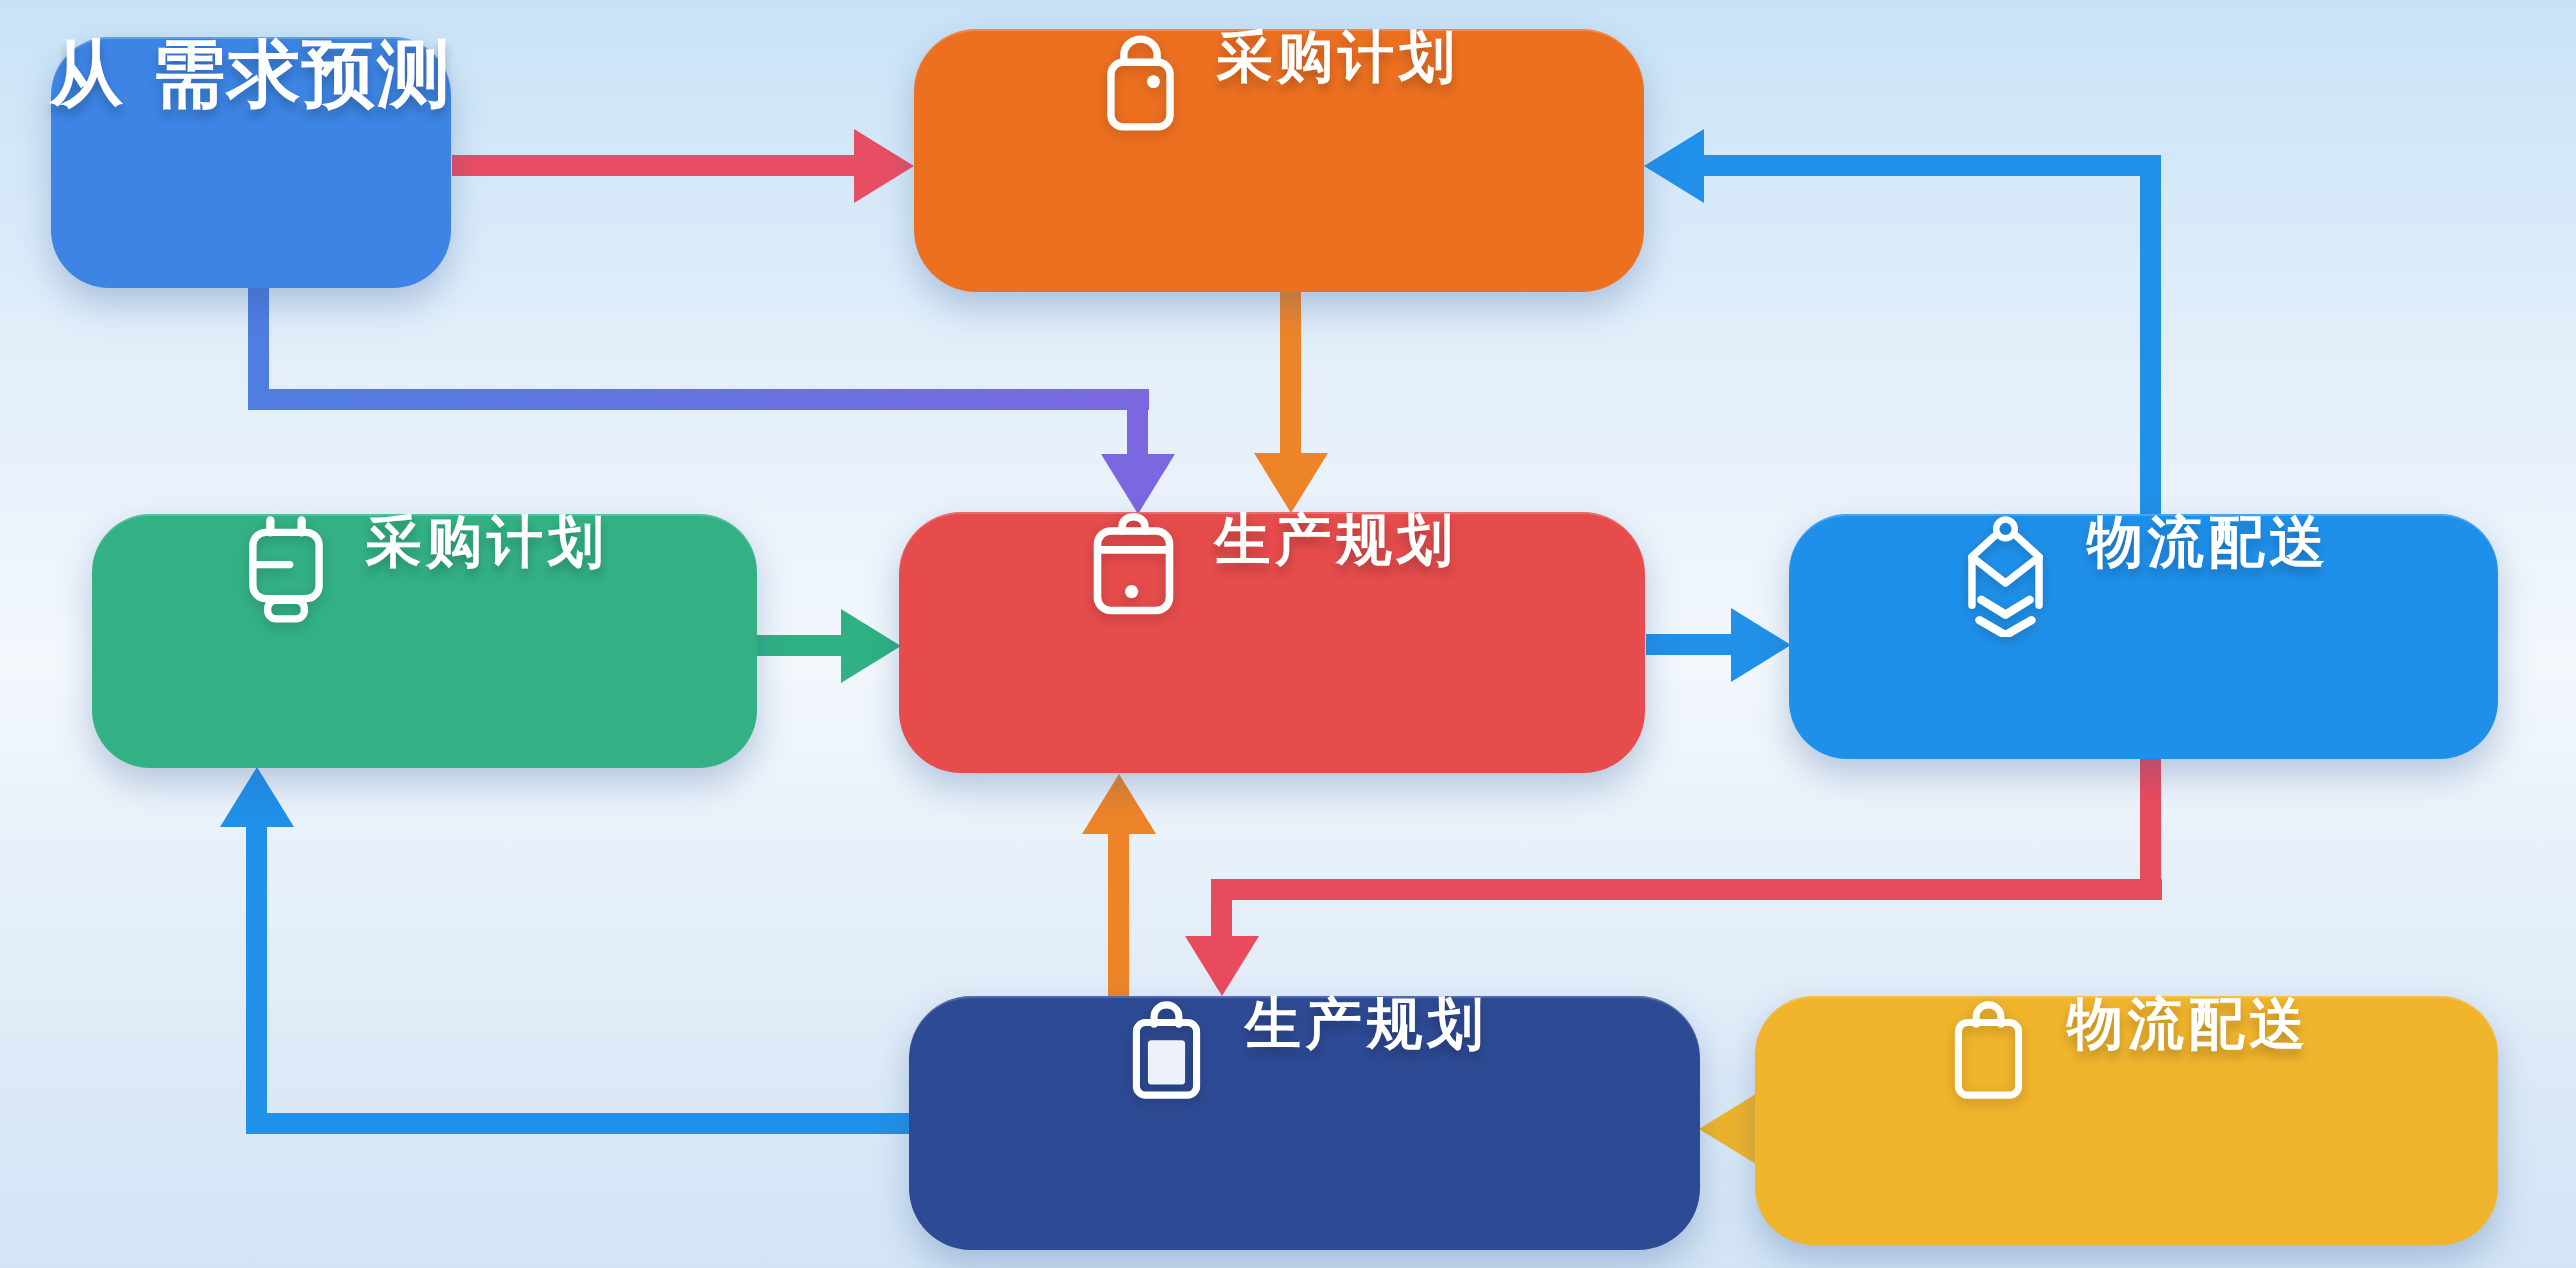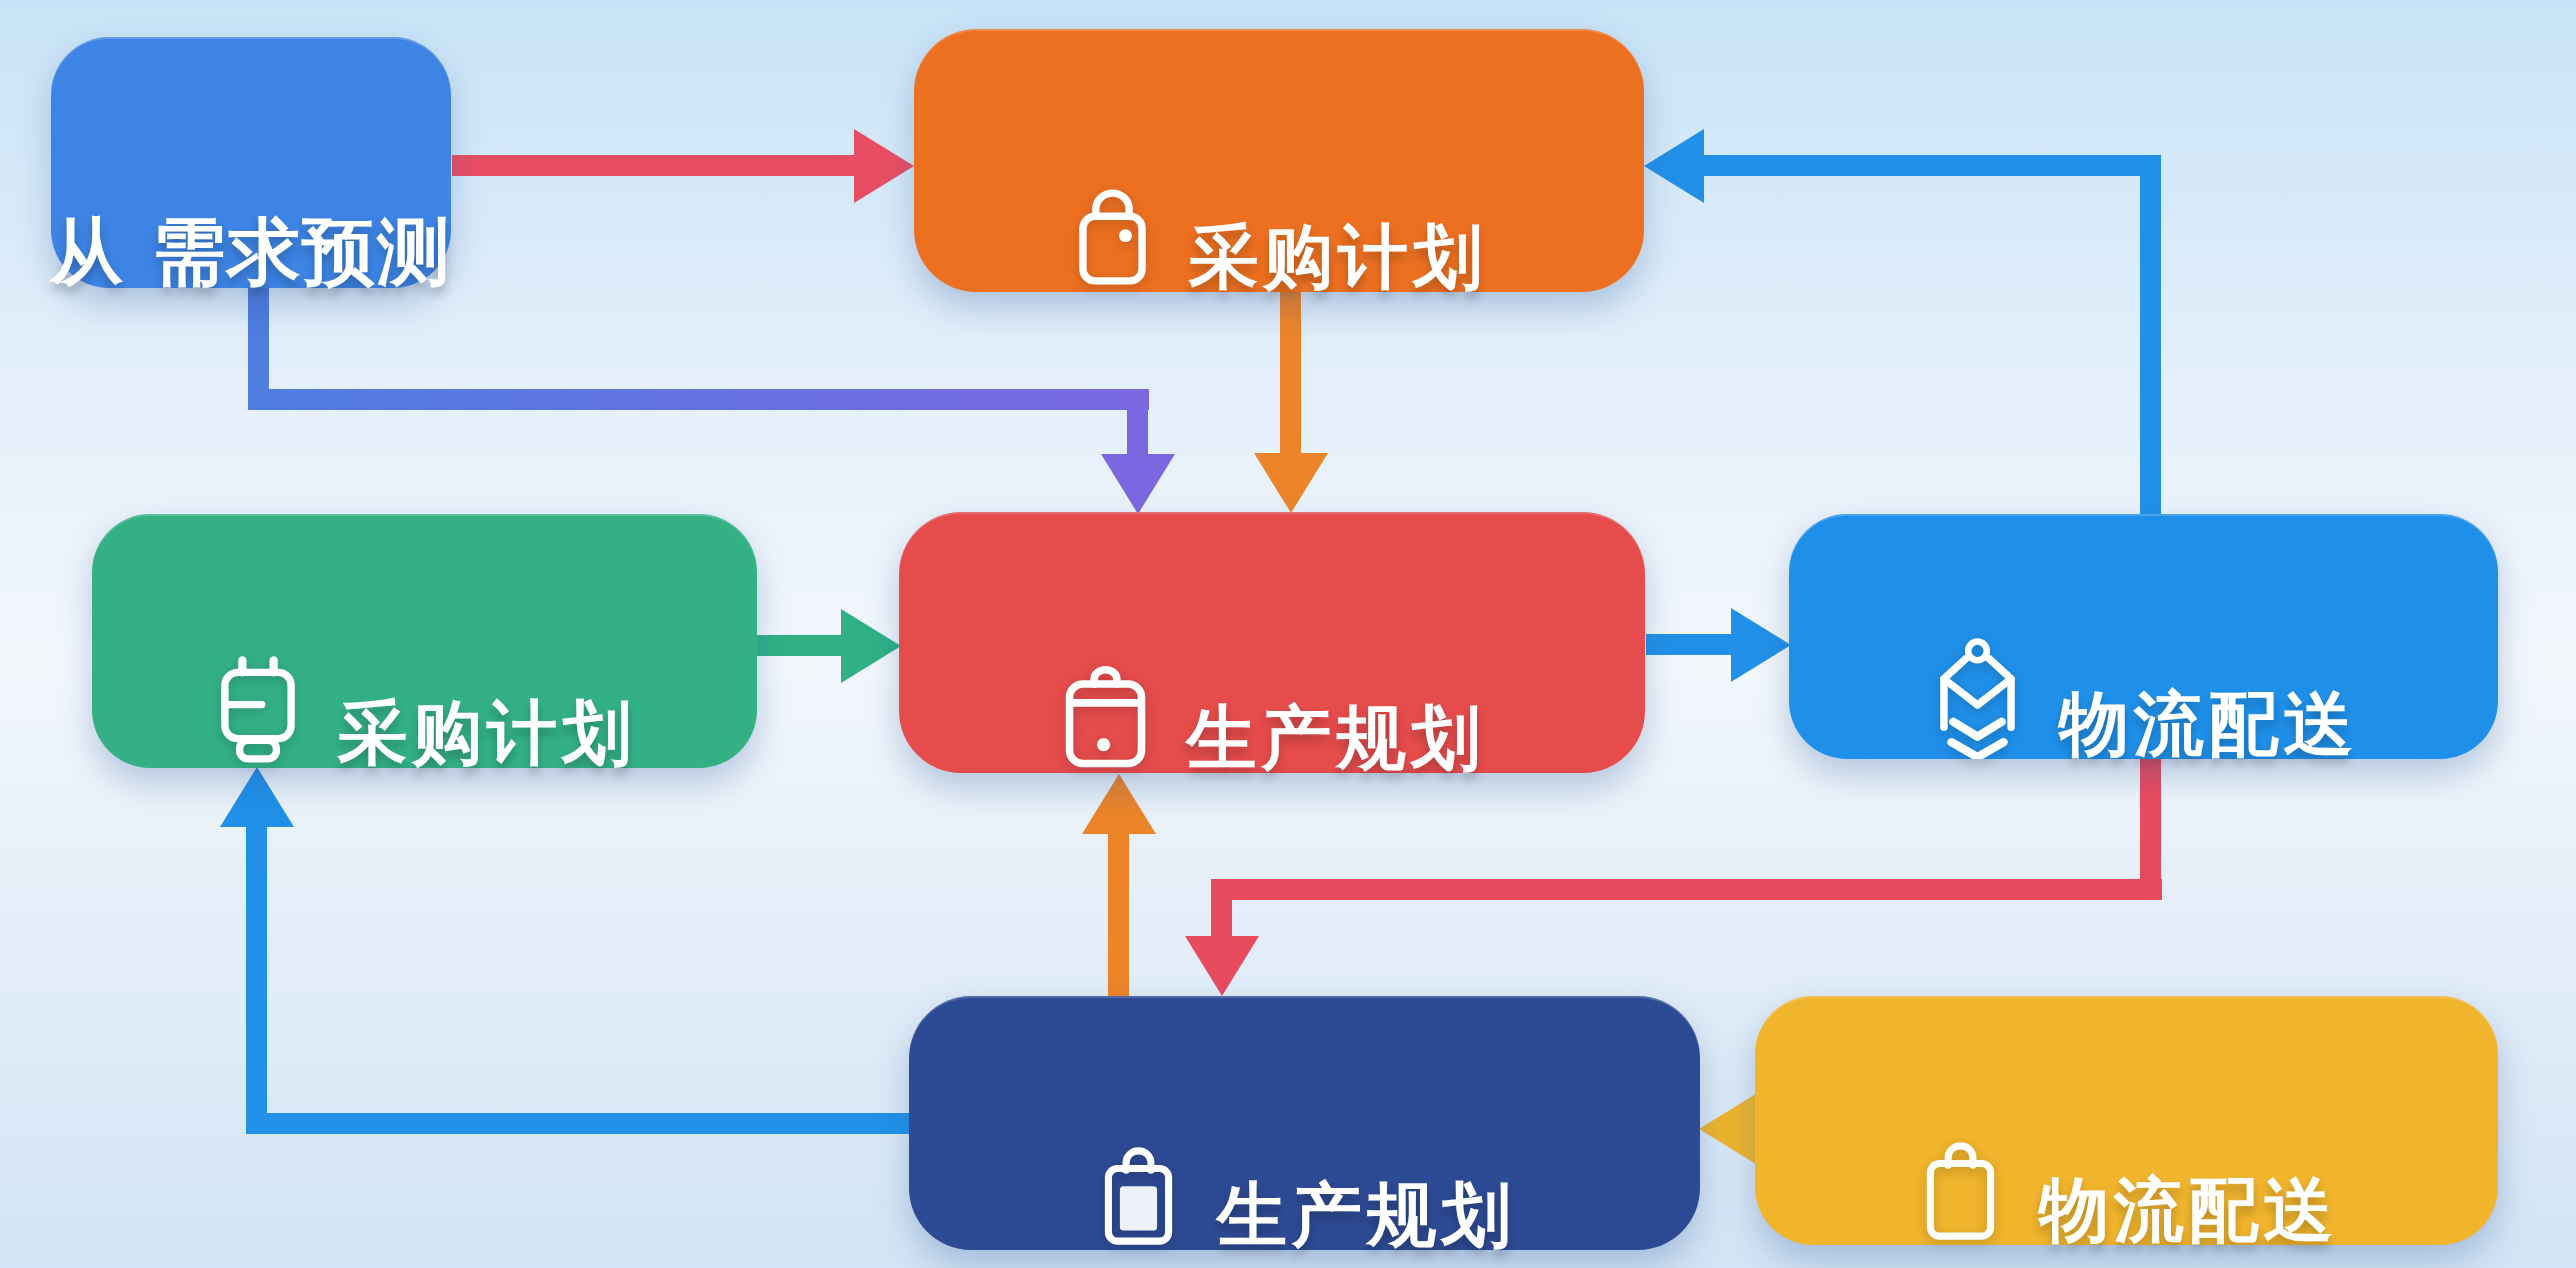--- a/index.html
+++ b/index.html
@@ -2,26 +2,26 @@
 <html><head>
 <meta charset="utf-8">
 <style>
   html,body{margin:0;padding:0;}
   .stage{
     position:relative;width:2576px;height:1269px;overflow:hidden;
     background:linear-gradient(180deg,#c8e3f7 0%,#e4effa 30%,#f2f7fc 52%,#e2edf8 76%,#d2e4f5 100%);
     font-family:"DejaVu Sans","Liberation Sans",sans-serif;
   }
   .node{
-    position:absolute;display:flex;align-items:flex-end;justify-content:center;gap:33px;
+    position:absolute;display:flex;align-items:flex-start;justify-content:center;gap:33px;
     background:var(--c);color:#fff;z-index:2;
     box-shadow:0 15.5px 33px rgba(45,85,150,.28), inset 0 1.9px 0 rgba(255,255,255,.18);
   }
   .label{
-    font-weight:700;font-size:70px;letter-spacing:4.8px;line-height:1;
+    font-weight:700;font-size:56px;letter-spacing:4.8px;line-height:1;
     text-shadow:0 6.8px 9.7px rgba(0,0,0,.22);white-space:nowrap;
   }
   .n1 .label{font-size:73px;letter-spacing:1.9px;}
   .icon{display:flex;align-items:center;filter:drop-shadow(0 4.8px 5.8px rgba(0,0,0,.18));}
   .icon svg{display:block;stroke:#fff;fill:none;stroke-linecap:round;stroke-linejoin:round;}
   .seg{position:absolute;background:var(--c);z-index:1;}
   .seg.grad{background:linear-gradient(90deg,var(--c),var(--c2));}
   .ah{position:absolute;width:0;height:0;border-style:solid;z-index:1;}
   .ah.r{border-width:37px 0 37px 60px;border-color:transparent transparent transparent var(--c);}
   .ah.l{border-width:37px 60px 37px 0;border-color:transparent var(--c) transparent transparent;}

